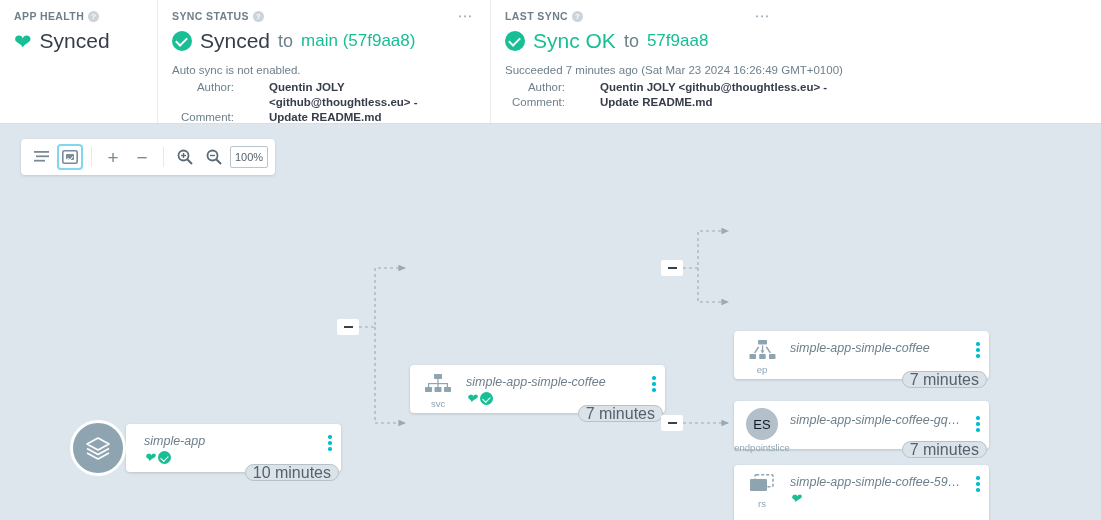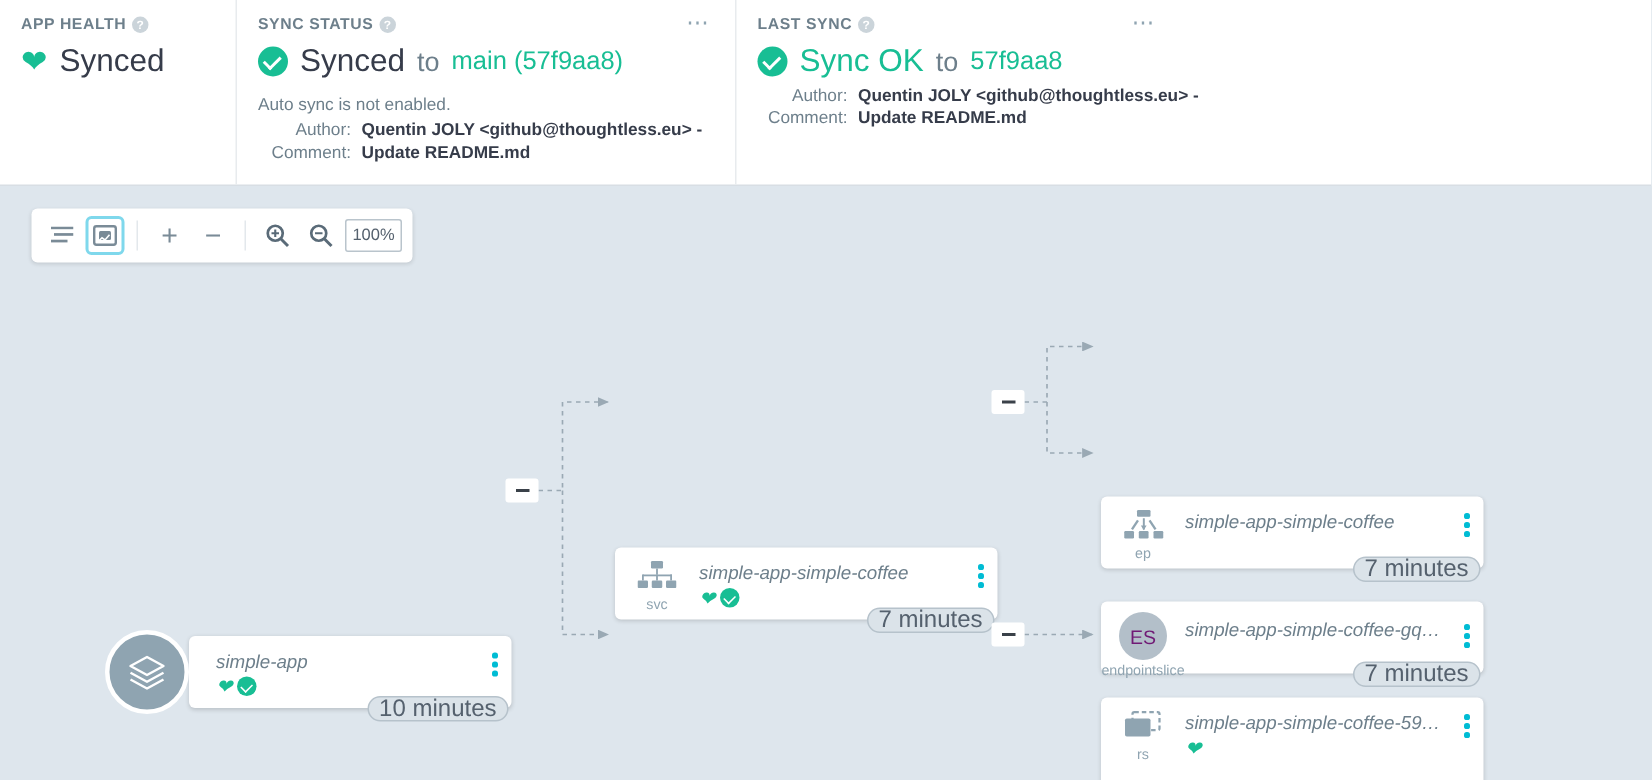--- a/index.html
+++ b/index.html
@@ -61,21 +61,21 @@
     content: ""; position: absolute;
     left: 6px; top: 4px; width: 5px; height: 9px;
     border: solid #ffffff; border-width: 0 2px 2px 0;
     transform: rotate(45deg);
   }
   .to-word { font-size: 18px; color: #6d7f8b; }
   .rev-link { font-size: 17px; color: #18be94; }
 
   .sub-line { font-size: 11.5px; color: #6d7f8b; margin-top: 11px; }
   .meta-table { margin-top: 4px; font-size: 11.5px; }
-  .meta-row { display: flex; line-height: 15px; }
+  .meta-row { display: flex; line-height: 15px; gap: 28px; }
   .meta-key { width: 62px; text-align: right; color: #6d7f8b; margin-right: 7px; flex: 0 0 auto; }
   .meta-val { color: #363c4a; font-weight: bold; }
   .hdr-col.c3 .meta-key { width: 60px; }
 
   
   .toolbar {
     position: absolute; left: 21px; top: 139px;
     background: #ffffff; border-radius: 4px;
     box-shadow: 0 1px 3px rgba(0,0,0,0.13);
     height: 36px; display: flex; align-items: center;
@@ -210,20 +210,21 @@
       <span>LAST SYNC</span>
       <span class="q-icon">?</span>
     </div>
     <div class="kebab-h" style="right:330px">⋯</div>
     <div class="status-row">
       <span class="chk-circle"></span>
       <span class="status-title green">Sync OK</span>
       <span class="to-word">to</span>
       <span class="rev-link">57f9aa8</span>
     </div>
+    <div class="sub-line">Succeeded 7 minutes ago (Sat Mar 23 2024 16:26:49 GMT+0100)</div>
     <div class="meta-table">
       <div class="meta-row">
         <span class="meta-key">Author:</span>
         <span class="meta-val">Quentin JOLY &lt;github@thoughtless.eu&gt; -</span>
       </div>
       <div class="meta-row">
         <span class="meta-key">Comment:</span>
         <span class="meta-val">Update README.md</span>
       </div>
     </div>
@@ -396,21 +397,21 @@
         </div>
     </div>
     <div class="badges">
       <span class="badge">7 minutes</span>
     </div>
   </div>
 
   <div class="node" style="left:734px; top:277px; width:255px; height:48px;">
     <div class="node-inner" style="padding-top:7px">
       <div class="node-ico">
-        <div style="width:32px;height:32px;border-radius:50%;background:#b3bfc9;color:#701a75;font-size:13px;display:flex;align-items:center;justify-content:center;">ES</div>
+        <div style="width:32px;height:32px;border-radius:50%;background:#b3bfc9;color:#0f172a;font-size:13px;display:flex;align-items:center;justify-content:center;">ES</div>
         <span class="kind-label" style="white-space:nowrap;">endpointslice</span>
       </div>
       <div class="node-body" style="padding-top:5px">
         <div class="node-title">simple-app-simple-coffee-gq…</div>
       </div>
       <div class="kebab-n" style="padding-top:8px">
           <i></i>
           <i></i>
           <i></i>
         </div>

